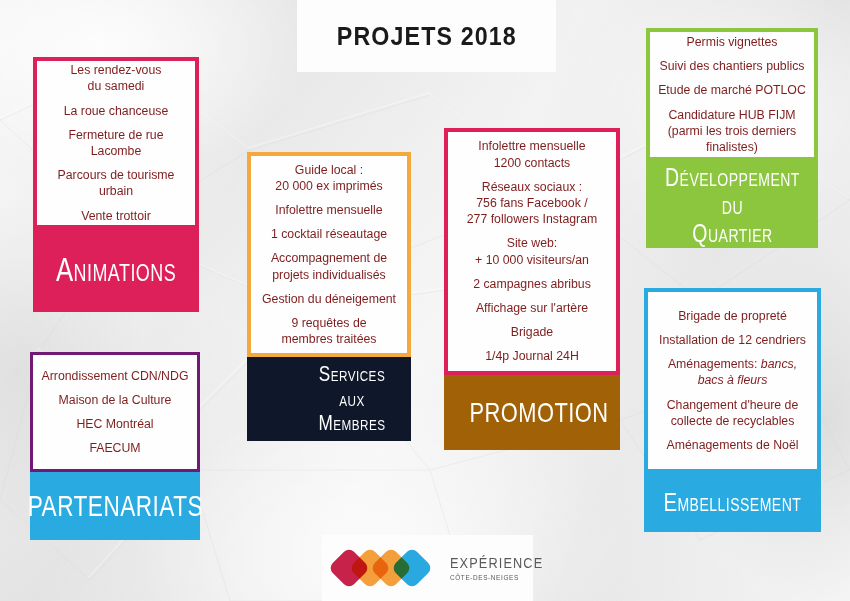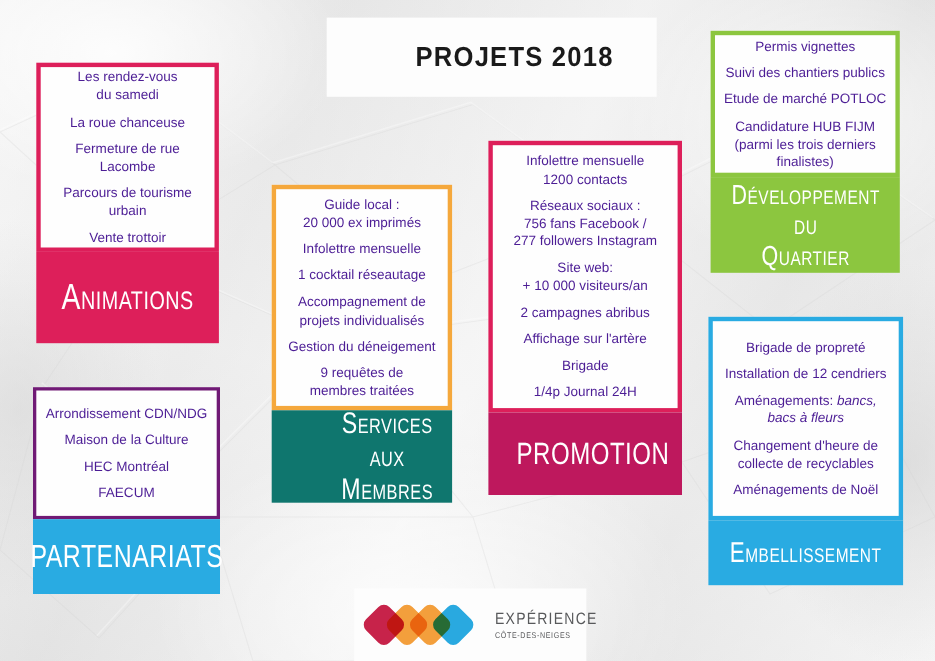--- a/index.html
+++ b/index.html
@@ -25,41 +25,41 @@
     pointer-events:none;
   }
   #crease-layer{
     position:absolute;inset:0;pointer-events:none;opacity:.5;
   }
 
   .canvas{position:absolute;inset:0;}
 
   
   #title-banner{
-    position:absolute;left:297px;top:16px;width:259px;height:72px;
+    position:absolute;left:297px;top:0;width:259px;height:72px;
     background:#fdfdfd;
-    display:flex;align-items:center;justify-content:center;padding-left:41px;
+    display:flex;align-items:center;justify-content:center;
   }
   #title-banner .title-text{
     font-family:"Liberation Sans",sans-serif;
     font-size:25px;font-weight:bold;color:#1a1a1a;
     letter-spacing:1.2px;
     transform:scaleX(.93);
   }
 
   
   .block{position:absolute;}
   .block .items{
     background:#fefefe;
     box-sizing:border-box;
     display:flex;flex-direction:column;justify-content:center;
     align-items:center;
   }
   .block .item{
-    font-size:12.3px;color:#4c1d95;text-align:center;line-height:1.32;
+    font-size:12.3px;color:#7f1d1d;text-align:center;line-height:1.32;
     padding:4px 8px;
   }
   .block .item .it{font-style:italic;}
   .block .header{
     box-sizing:border-box;
     display:flex;align-items:center;justify-content:center;
     text-align:center;
     color:#ffffff;
     font-family:"Liberation Sans",sans-serif;
     font-weight:normal;
@@ -76,28 +76,28 @@
   
   #block-animations{left:33px;top:57px;width:166px;}
   #block-animations .items{border:4px solid #dd1f5a;height:172px;}
   #block-animations .header{background:#dd1f5a;height:83px;font-size:33px;}
 
   #block-partenariats{left:30px;top:352px;width:170px;}
   #block-partenariats .items{border:3px solid #701a75;height:120px;}
   #block-partenariats .header{background:#29abe2;height:68px;font-size:29px;}
 
   
-  #block-services{left:247px;top:168px;width:164px;}
+  #block-services{left:247px;top:152px;width:164px;}
   #block-services .items{border:4px solid #f5a83c;height:205px;}
-  #block-services .header{background:#0f766e;height:84px;font-size:27px;padding-left:46px;}
+  #block-services .header{background:#0f172a;height:84px;font-size:22px;padding-left:46px;}
 
   
   #block-promotion{left:444px;top:128px;width:176px;}
   #block-promotion .items{border:4px solid #dd1f5a;height:247px;}
-  #block-promotion .header{background:#be185d;height:75px;font-size:28px;padding-left:15px;}
+  #block-promotion .header{background:#a16207;height:75px;font-size:28px;padding-left:15px;}
 
   
   #block-developpement{left:646px;top:28px;width:172px;}
   #block-developpement .items{border:4px solid #8cc63f;height:133px;}
   #block-developpement .header{background:#8cc63f;height:87px;font-size:25px;}
 
   #block-embellissement{left:644px;top:288px;width:177px;}
   #block-embellissement .items{border:4px solid #29abe2;height:185px;}
   #block-embellissement .header{background:#29abe2;height:59px;font-size:26px;}
 

